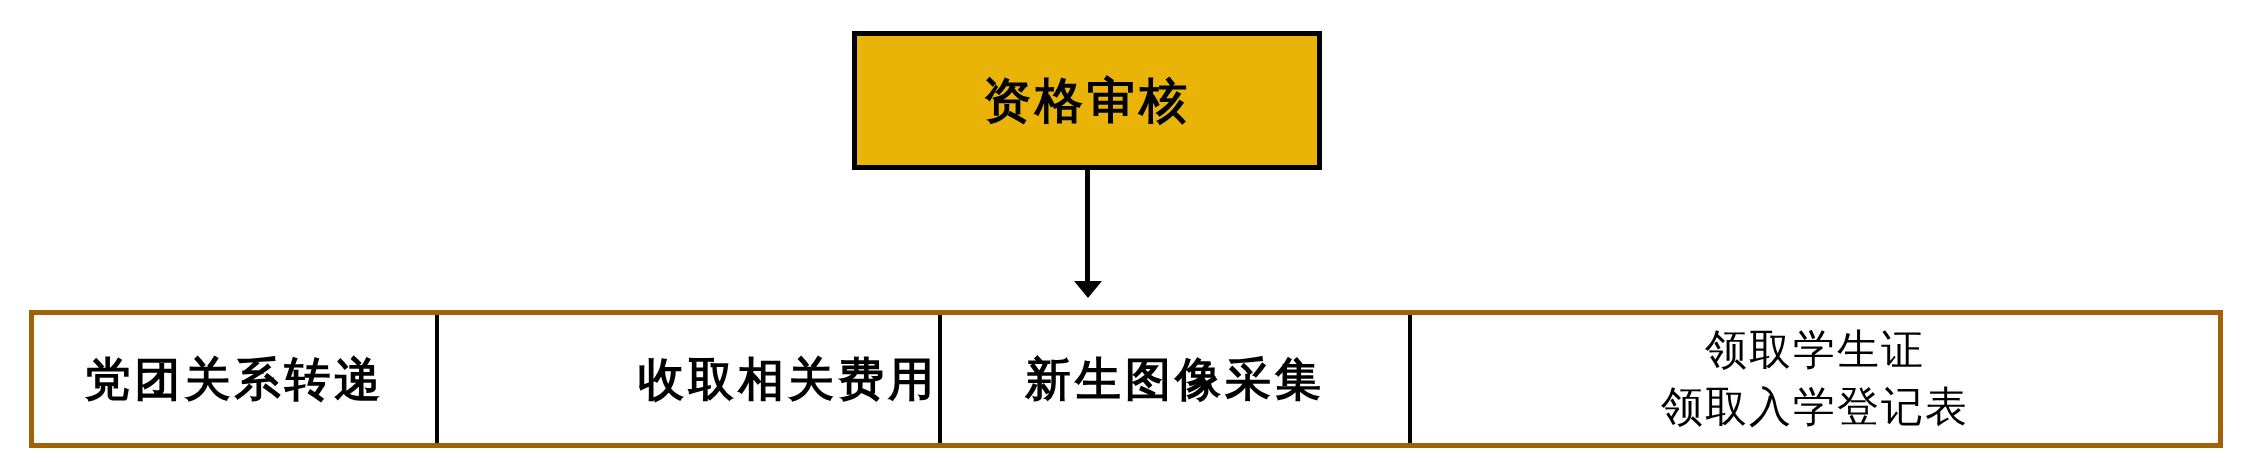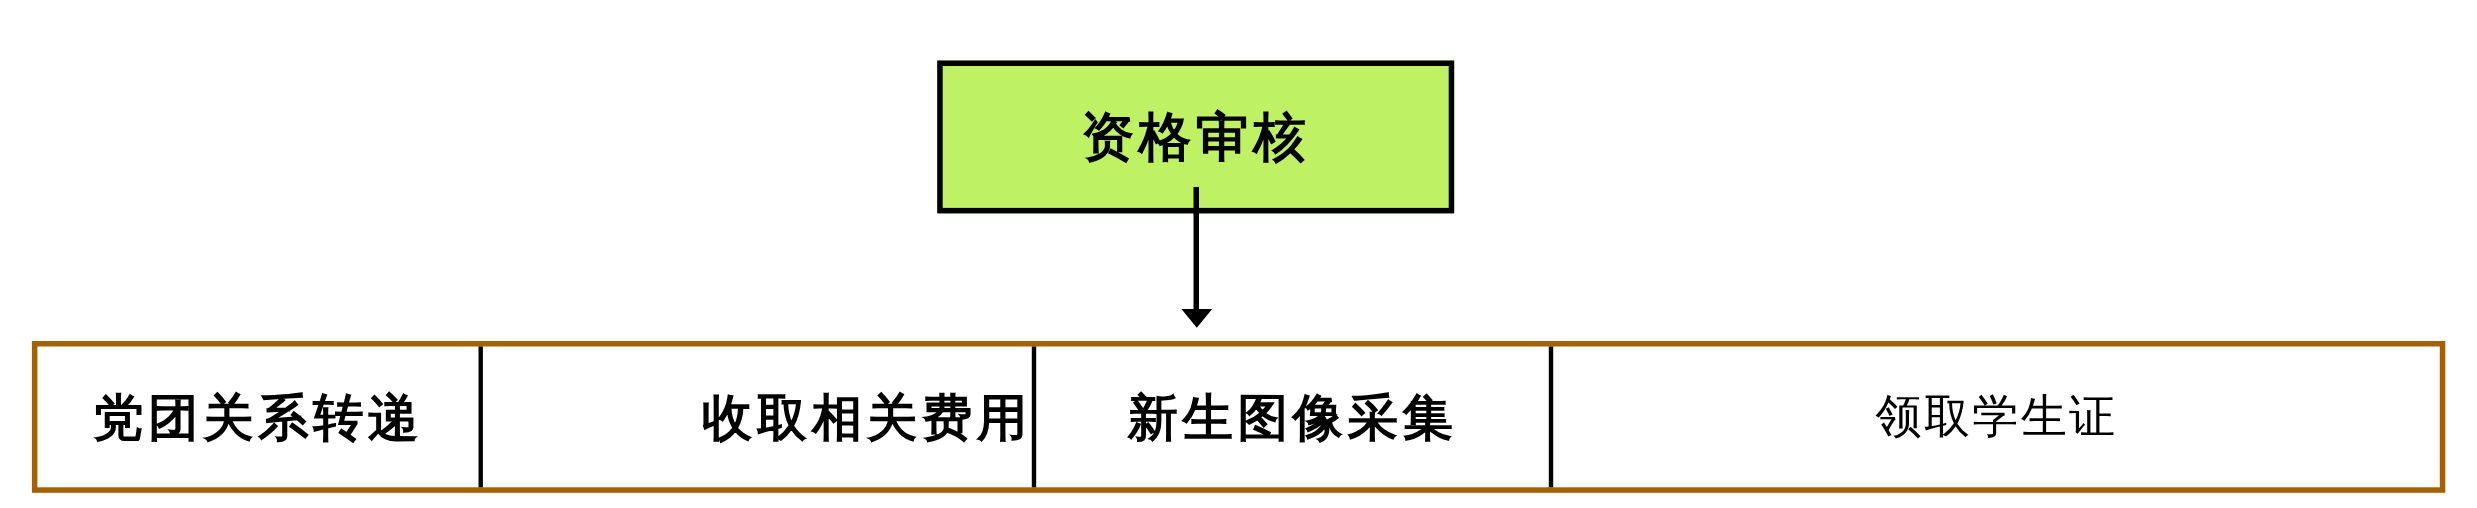--- a/index.html
+++ b/index.html
@@ -15,25 +15,24 @@
     background: #ffffff;
     overflow: hidden;
   }
   .top-box {
     position: absolute;
     left: 852px;
     top: 31px;
     width: 470px;
     height: 139px;
     border: 5px solid #000000;
-    background: #bef264;
+    background: #eab308;
     display: flex;
     align-items: center;
     justify-content: center;
-    margin-top: 24px;
   }
   .top-box-label {
     font-size: 48px;
     font-weight: bold;
     letter-spacing: 4px;
     white-space: nowrap;
   }
   .connector-line {
     position: absolute;
     left: 1085px;
@@ -117,17 +116,18 @@
     <div class="process-cell cell-3">
       <span class="cell-label">收取相关费用</span>
     </div>
 
     <div class="process-cell cell-4">
       <span class="cell-label">新生图像采集</span>
     </div>
 
     <div class="process-cell cell-5">
       <span class="cell-label-small">领取学生证</span>
+      <span class="cell-label-small">领取入学登记表</span>
     </div>
 
   </div>
 
 </div>
 
 </body></html>

